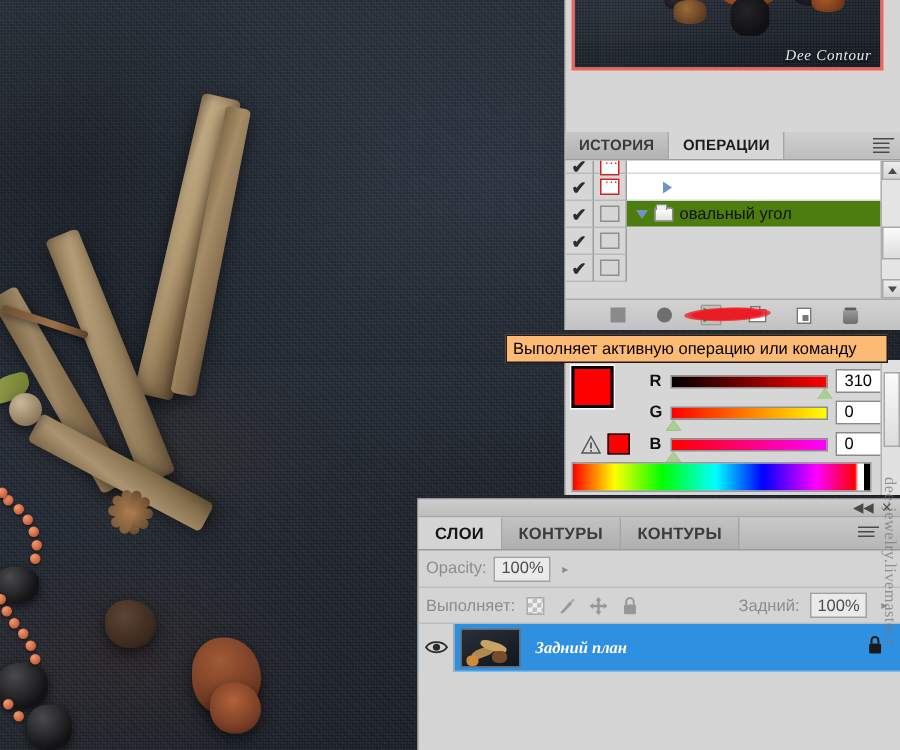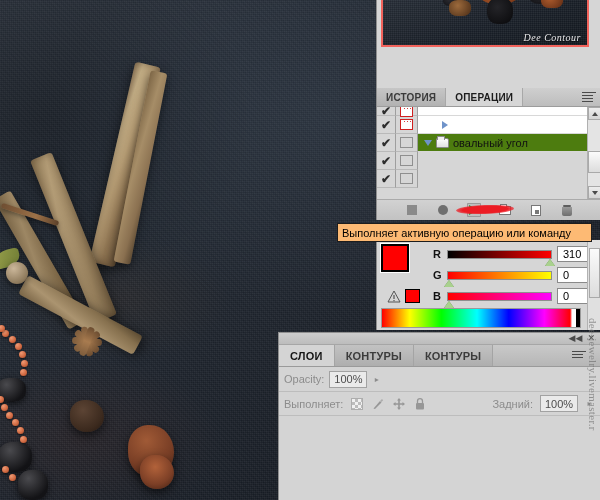--- a/index.html
+++ b/index.html
@@ -627,15 +627,36 @@
       <svg width="14" height="14" viewBox="0 0 14 14">
           <path d="M4.5 6 V4.2 a2.5 2.5 0 0 1 5 0 V6" fill="none" stroke="#777" stroke-width="1.3"></path>
           <rect x="3" y="6" width="8" height="6.5" rx="1" fill="#777"></rect>
         </svg>
     </div>
     <div class="dimlbl" style="margin-left:auto">Задний:</div>
     <div class="pctfield">100%</div>
     <div class="miniarrow">▸</div>
   </div>
 
+  <div id="layer-row">
+    <div id="eye-cell">
+      <svg width="16" height="11" viewBox="0 0 16 11">
+        <path d="M1 5.5 C4 1 12 1 15 5.5 C12 10 4 10 1 5.5 Z" fill="none" stroke="#2a2a2a" stroke-width="1.2"></path>
+        <circle cx="8" cy="5.5" r="2.4" fill="#2a2a2a"></circle>
+      </svg>
+    </div>
+    <div id="layer-thumb">
+      <div class="lt lt1"></div>
+        <div class="lt lt2"></div>
+        <div class="lt lt3"></div>
+        <div class="lt lt4"></div>
+    </div>
+    <div id="layer-name">Задний план</div>
+    <div id="layer-lock">
+      <svg width="13" height="14" viewBox="0 0 13 14">
+        <path d="M4 6 V4 a2.3 2.3 0 0 1 4.6 0 V6" fill="none" stroke="#1a1a1a" stroke-width="1.3"></path>
+        <rect x="2.4" y="6" width="8" height="6.6" rx="1" fill="#1a1a1a"></rect>
+      </svg>
+    </div>
+  </div>
 </div>
 
 <div id="watermark">dee-jewelry.livemaster.r</div>
 
 </body></html>

